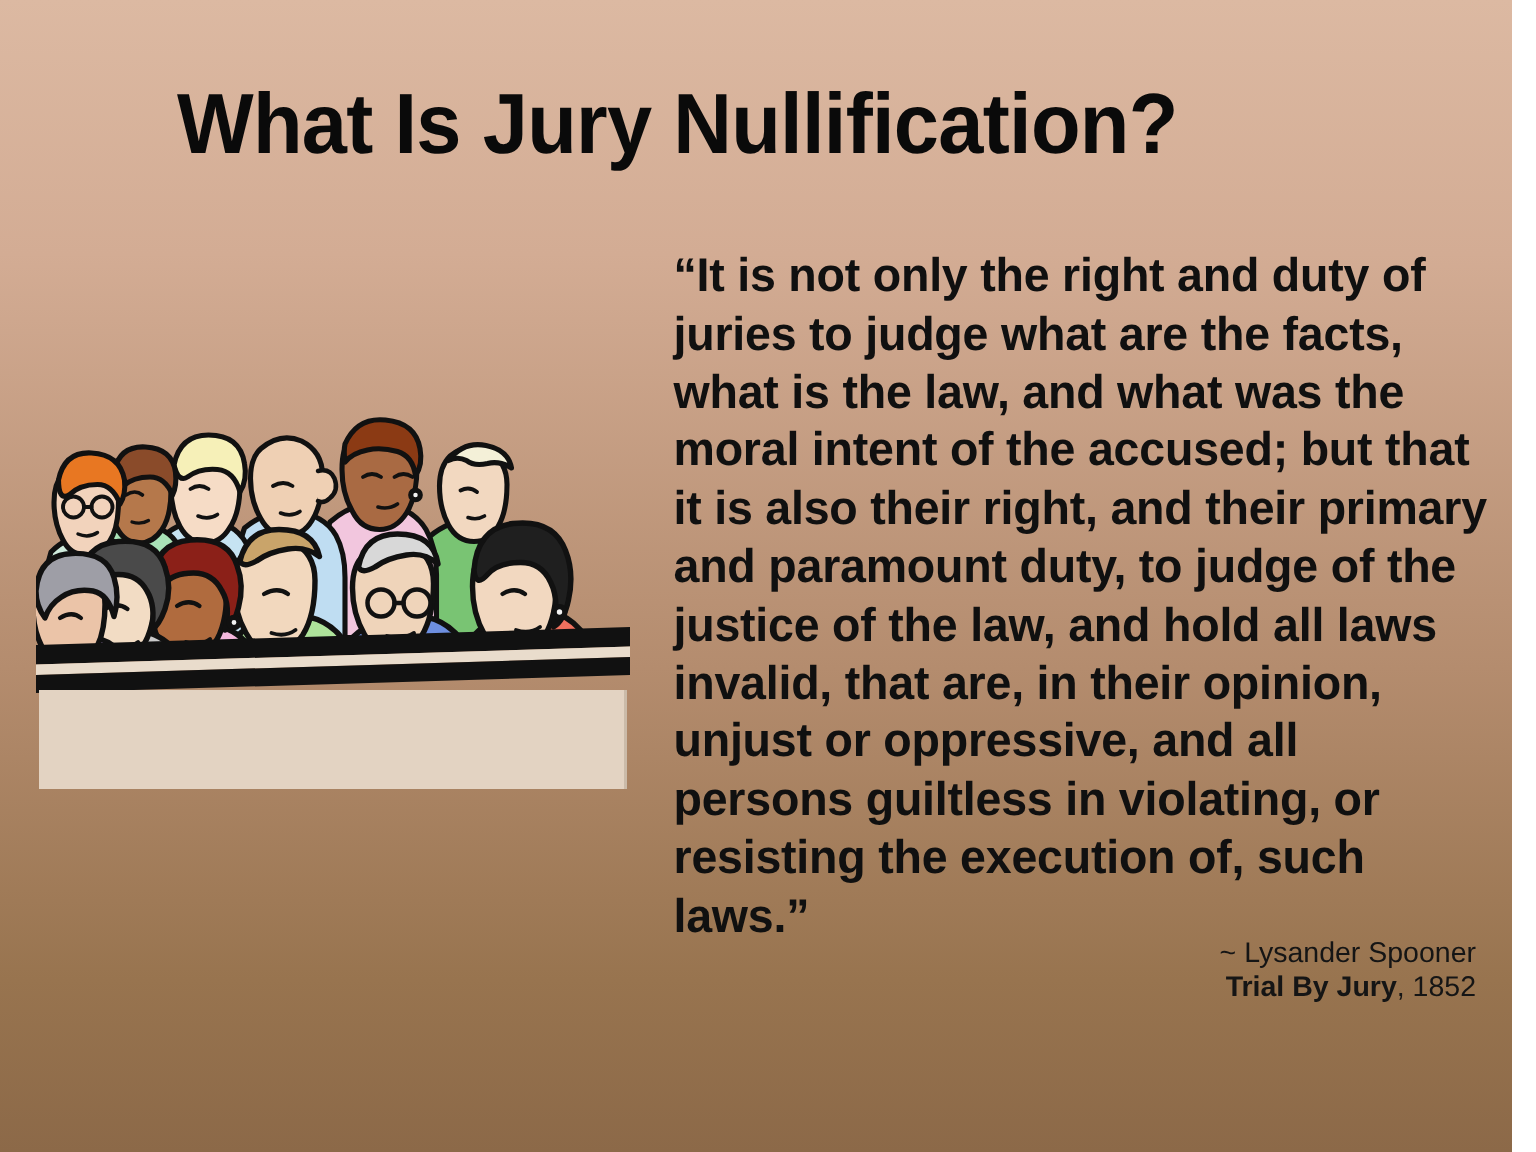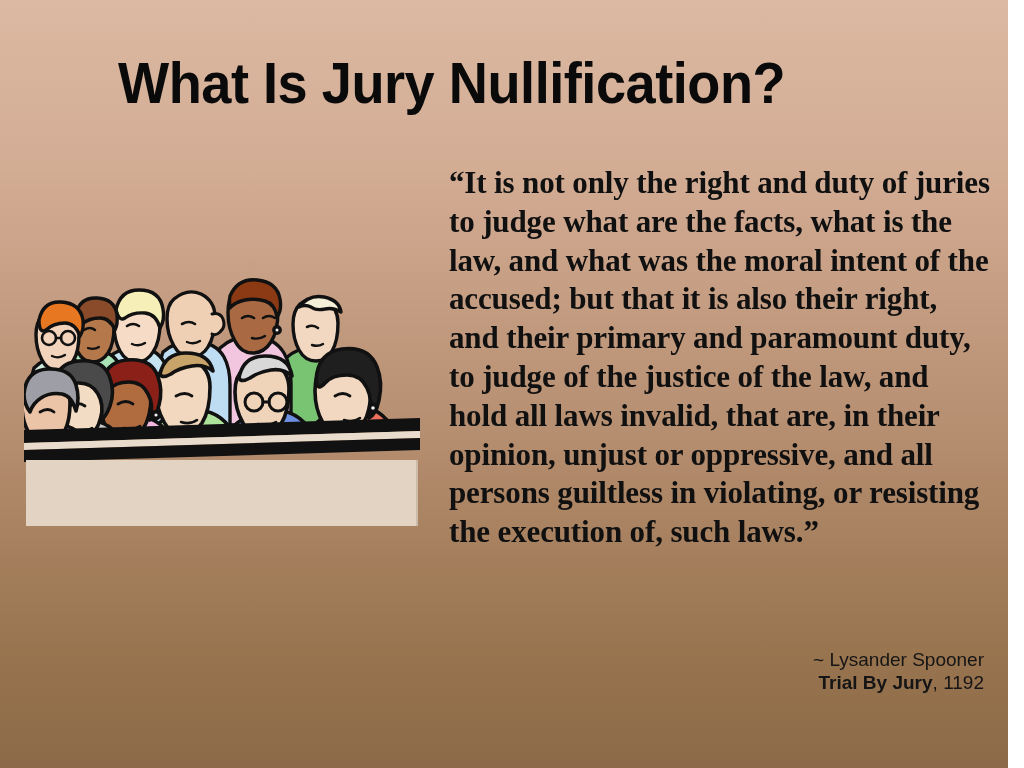--- a/index.html
+++ b/index.html
@@ -37,37 +37,36 @@
     transform: scaleX(0.95);
     transform-origin: left center;
   }
 
   
   #quote-block {
     position: absolute;
     left: 449px;
     top: 164px;
     width: 552px;
-    font-family: Liberation Serif, serif;
   }
   #quote-text {
     font-size: 31.5px;
     font-weight: bold;
     line-height: 38.8px;
     color: #101010;
     letter-spacing: -0.15px;
     transform: scaleX(0.985);
     transform-origin: left top;
   }
 
   
   #attribution {
     position: absolute;
     right: 24px;
-    top: 648px;
+    top: 624px;
     text-align: right;
     color: #151515;
   }
   .attr-line {
     font-size: 19px;
     line-height: 23px;
     white-space: nowrap;
   }
   .work-title {
     font-weight: bold;
@@ -243,16 +242,16 @@
       </g>
     </svg>
   </div>
 
   <div id="quote-block">
     <div id="quote-text">“It is not only the right and duty of juries to judge what are the facts, what is the law, and what was the moral intent of the accused; but that it is also their right, and their primary and paramount duty, to judge of the justice of the law, and hold all laws invalid, that are, in their opinion, unjust or oppressive, and all persons guiltless in violating, or resisting the execution of, such laws.”</div>
   </div>
 
   <div id="attribution">
     <div class="attr-line">~ Lysander Spooner</div>
-    <div class="attr-line"><span class="work-title">Trial By Jury</span><span>, 1192</span></div>
+    <div class="attr-line"><span class="work-title">Trial By Jury</span><span>, 1852</span></div>
   </div>
 
 </div>
 
 </body></html>

